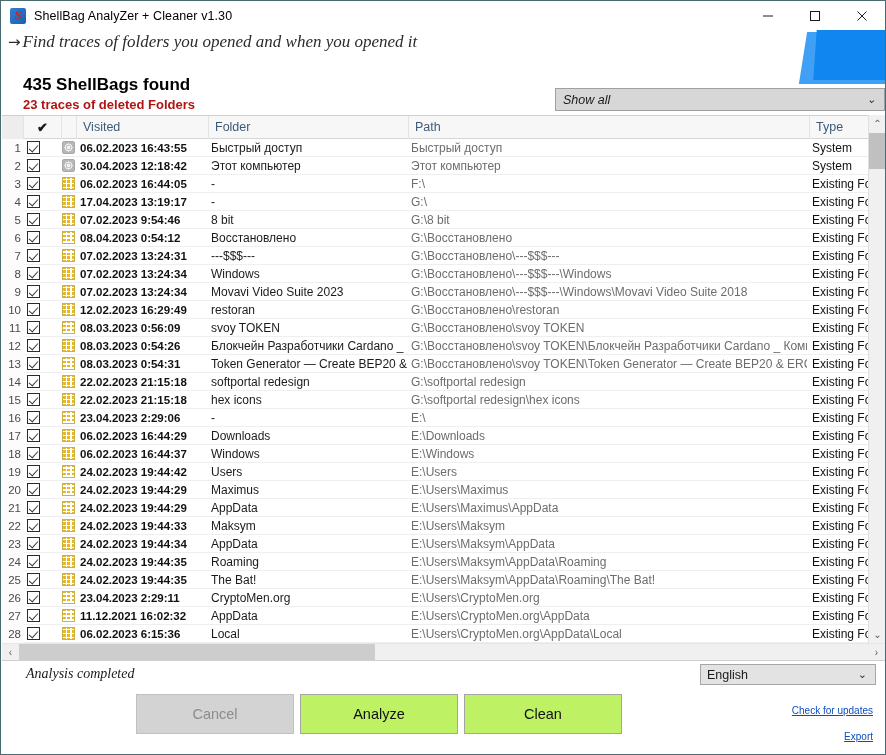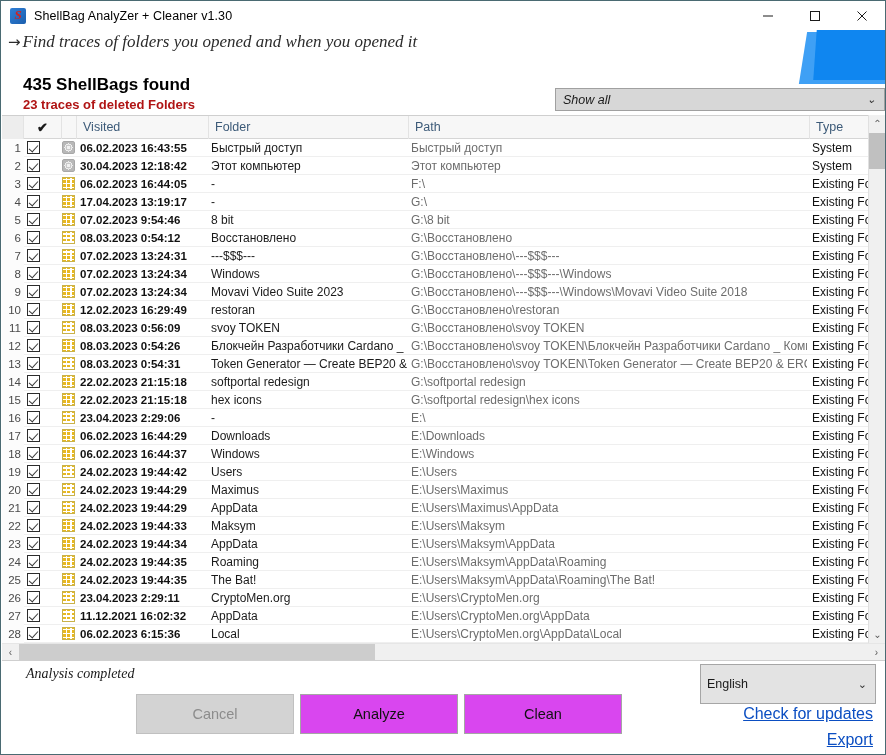--- a/index.html
+++ b/index.html
@@ -186,39 +186,39 @@
   .footer {
     position: absolute; left: 1px; top: 659px; width: 883px; height: 94px;
     background: #fff; border-top: 1px solid #cfcfcf;
   }
   .status {
     position: absolute; left: 24px; top: 5px;
     font: italic 14px "Liberation Serif", serif; color: #1a1a1a;
   }
   .btn {
     position: absolute; top: 33px; height: 40px;
-    background: #d946ef; border: 1px solid #a5a5a5;
+    background: #bef264; border: 1px solid #a5a5a5;
     font-size: 14.5px; color: #111; font-family: "Liberation Sans", sans-serif;
     display: flex; align-items: center; justify-content: center;
   }
   .btn.cancel { left: 134px; width: 158px; background: #d3d3d3; color: #8c8c8c; border-color: #c0c0c0; }
   .btn.analyze { left: 298px; width: 158px; }
   .btn.clean  { left: 462px; width: 158px; }
 
   .lang-combo {
-    position: absolute; left: 698px; top: 3px; width: 176px; height: 40px;
+    position: absolute; left: 698px; top: 3px; width: 176px; height: 21px;
     background: #e3e3e3; border: 1px solid #a6a6a6;
     display: flex; align-items: center;
   }
   .lang-combo .val { font-size: 12.5px; color: #1a1a1a; padding-left: 6px; flex:1 1 auto;}
   .lang-combo .chev { padding-right: 8px; color: #333; font-size: 11px; line-height:1;}
 
   .link {
     position: absolute; right: 12px;
-    font-size: 16px; color: #0b4ec2; text-decoration: underline; white-space: nowrap;
+    font-size: 10px; color: #0b4ec2; text-decoration: underline; white-space: nowrap;
   }
   .link.updates { top: 44px; }
   .link.export  { top: 70px; }
 </style>
 </head>
 <body>
 
 <div id="app">
 
   <div class="titlebar">
@@ -314,21 +314,21 @@
           <div class="cell c3"><span class="ricon fold"></span></div>
           <div class="cell c4">07.02.2023 9:54:46</div>
           <div class="cell c5">8 bit</div>
           <div class="cell c6">G:\8 bit</div>
           <div class="cell c7">Existing Fol</div>
         </div>
         <div class="row">
           <div class="cell c1">6</div>
           <div class="cell c2"><span class="cbox"></span></div>
           <div class="cell c3"><span class="ricon fold"></span></div>
-          <div class="cell c4">08.03.2023 0:54:12</div>
+          <div class="cell c4">08.04.2023 0:54:12</div>
           <div class="cell c5">Восстановлено</div>
           <div class="cell c6">G:\Восстановлено</div>
           <div class="cell c7">Existing Fol</div>
         </div>
         <div class="row">
           <div class="cell c1">7</div>
           <div class="cell c2"><span class="cbox"></span></div>
           <div class="cell c3"><span class="ricon fold"></span></div>
           <div class="cell c4">07.02.2023 13:24:31</div>
           <div class="cell c5">---$$$---</div>

